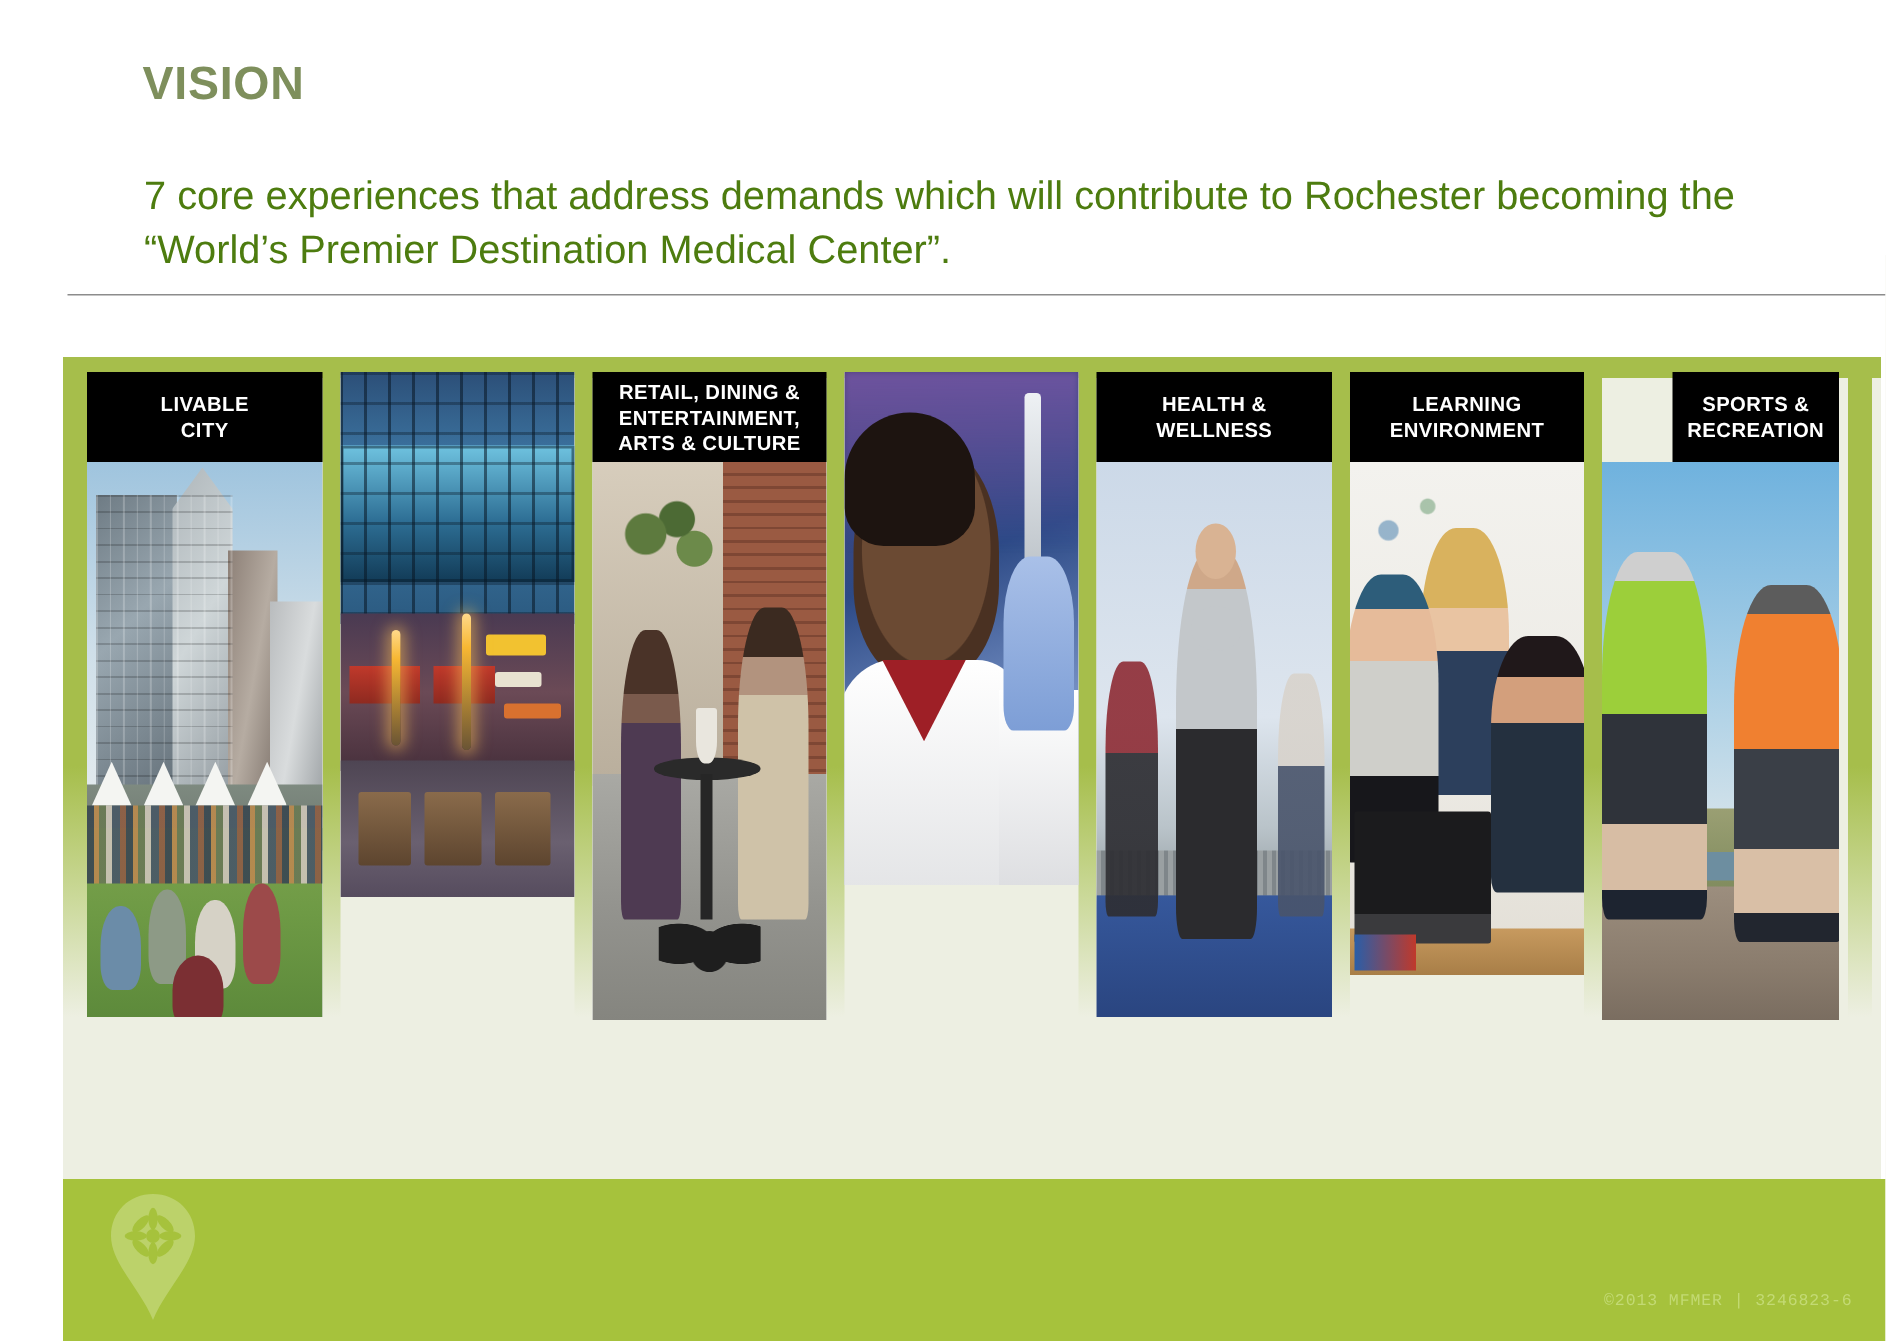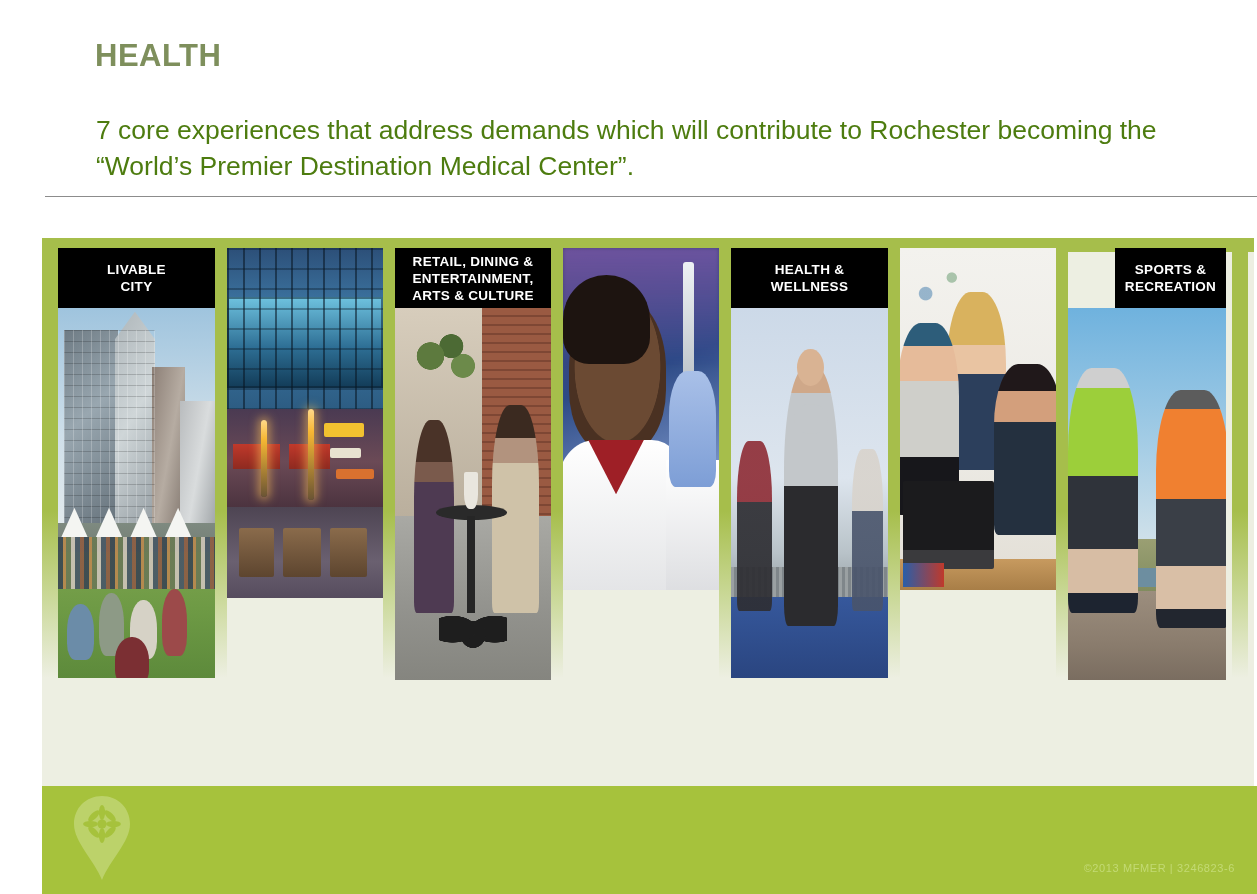--- a/index.html
+++ b/index.html
@@ -120,21 +120,21 @@
     width: 64px;
     height: 88px;
   }
   #footer-copyright {
     position: absolute;
     right: 22px;
     bottom: 20px;
     font-size: 11px;
     color: #C3DA74;
     letter-spacing: 0.6px;
-    font-family: Liberation Sans, sans-serif;
+    font-family: Liberation Mono, monospace;
     white-space: nowrap;
   }
 
   
 
   
   .sc-city .sky   { position:absolute; left:0; right:0; top:0; height:62%;
       background: linear-gradient(to bottom,#9fc4de 0%, #cfdfe9 55%, #e4ebee 100%); }
   .sc-city .tower-a{ position:absolute; left:4%; top:6%; width:34%; height:58%;
       background: linear-gradient(135deg,#6e7b84 0%,#99a7b0 40%,#5f6b74 100%); }
@@ -285,21 +285,21 @@
   .sc-sport .r1   { position:absolute; left:0%; top:16%; width:44%; height:66%;
       background: linear-gradient(to bottom,#cfcfcf 0 8%, #9ccf3a 8% 44%, #2f333a 44% 74%, #d7bda4 74% 92%, #1d2430 92% 100%);
       border-radius:34% 34% 6% 6%; }
   .sc-sport .r2   { position:absolute; right:-2%; top:22%; width:46%; height:64%;
       background: linear-gradient(to bottom,#5c5c5c 0 8%, #f08030 8% 46%, #3a3f47 46% 74%, #d9bfa6 74% 92%, #22262f 92% 100%);
       border-radius:34% 34% 6% 6%; }
 </style>
 </head>
 <body>
 
-<div id="slide-title">HEALTH</div>
+<div id="slide-title">VISION</div>
 <div id="slide-subtitle">7 core experiences that address demands which will contribute to Rochester becoming the “World’s Premier Destination Medical Center”.</div>
 <div id="title-rule"></div>
 
 <div id="panel">
   <div id="panel-greenbar"></div>
 
   <div class="gutter edge" style="left:0px;"></div>
   <div class="gutter" style="left:173px;"></div>
   <div class="gutter" style="left:341px;"></div>
   <div class="gutter" style="left:509px;"></div>
@@ -410,20 +410,24 @@
         <div class="side1"></div>
         <div class="side2"></div>
         <div class="body"></div>
         <div class="arms"></div>
         <div class="head"></div>
       </div>
     </div>
   </div>
 
   <div class="column" style="left:858px; width:156px;">
+    <div class="col-header" style="height:60px;">
+      <span style="white-space:pre-line;">LEARNING
+ENVIRONMENT</span>
+    </div>
     <div class="col-photo" style="height:342px;">
       <div class="scene sc-learn">
         <div class="board"></div>
         <div class="chem"></div>
         <div class="g2"></div>
         <div class="g1"></div>
         <div class="g3"></div>
         <div class="desk"></div>
         <div class="laptop"></div>
         <div class="book"></div>

